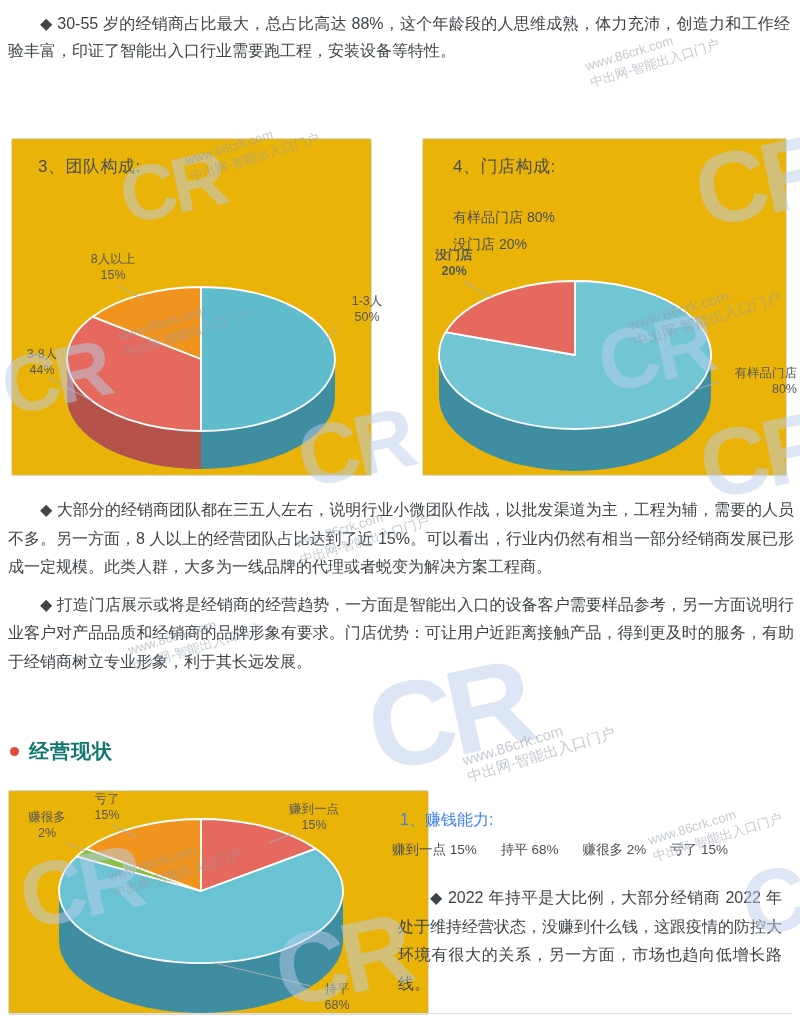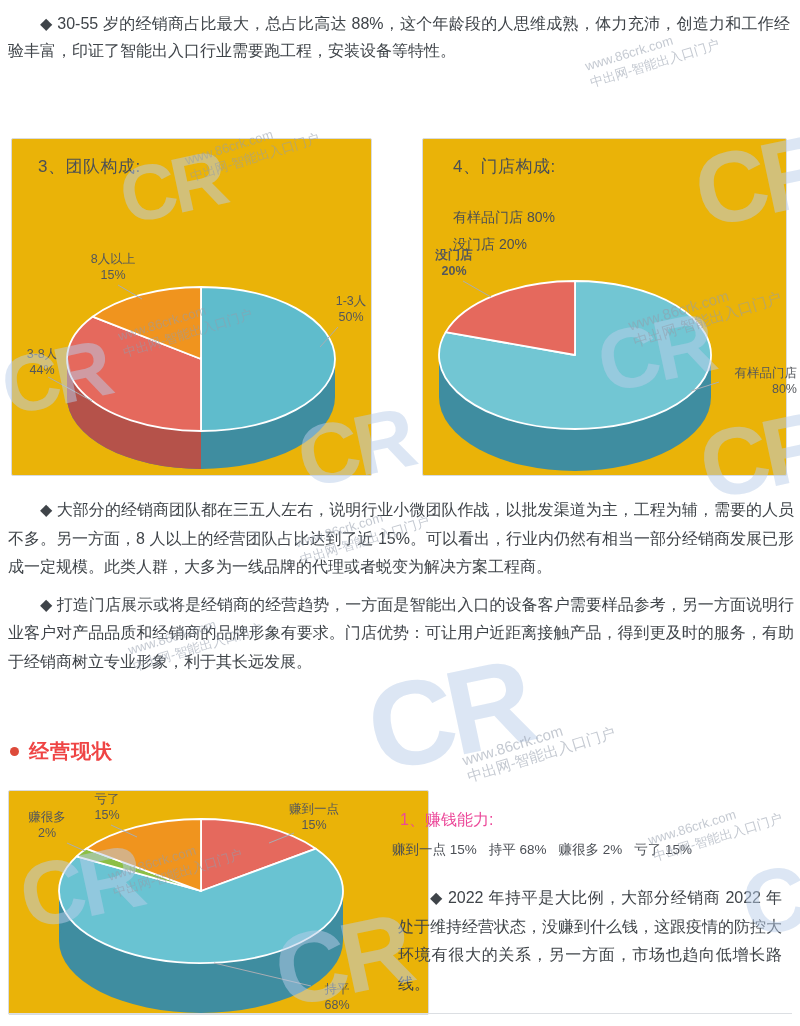--- a/index.html
+++ b/index.html
@@ -13,23 +13,23 @@
   .panel1{left:11px;top:138px;width:359px;height:336px;}
   .panel2{left:422px;top:138px;width:363px;height:336px;}
   .panel3{left:8px;top:790px;width:382px;height:223px;padding-left:37px;}
   .panel-title{position:absolute;font-size:17px;color:#4b4f55;letter-spacing:.5px;z-index:3;}
   .panel-legend{position:absolute;font-size:14px;color:#4b4f55;line-height:27px;z-index:3;}
   .pie-svg{position:absolute;left:0;top:0;z-index:1;}
   .pie-label{position:absolute;font-size:12.5px;color:#54575c;line-height:16px;text-align:center;z-index:3;}
   .pie-label span{display:block;}
   .section-header{position:absolute;left:10px;top:738px;display:flex;align-items:center;z-index:2;}
   .section-dot{width:9px;height:9px;border-radius:50%;background:#dd4a3a;margin-right:10px;}
-  .section-title{font-size:20px;font-weight:bold;color:#ef4444;letter-spacing:1px;}
-  .earn-title{position:absolute;left:400px;top:810px;font-size:16px;color:#ec4899;z-index:2;}
-  .earn-legend{position:absolute;left:392px;top:841px;display:flex;gap:12px;font-size:13.5px;color:#4b4f55;z-index:2;}
+  .section-title{font-size:20px;font-weight:bold;color:#0f766e;letter-spacing:1px;}
+  .earn-title{position:absolute;left:400px;top:810px;font-size:16px;color:#3b82f6;z-index:2;}
+  .earn-legend{position:absolute;left:392px;top:841px;display:flex;gap:24px;font-size:13.5px;color:#4b4f55;z-index:2;}
   .earn-para{position:absolute;left:390px;top:876px;width:400px;font-size:16px;line-height:28.6px;
              color:#3f4449;text-align:justify;z-index:2;}
   .earn-para p{margin:8px;text-indent:32px;}
   .footer-line{position:absolute;left:8px;top:1013px;width:784px;height:1px;background:#dcdfe3;z-index:2;}
   .wm-text{position:absolute;transform:rotate(-17deg);color:rgba(148,156,172,.55);font-size:13px;
            line-height:17px;white-space:nowrap;z-index:6;pointer-events:none;}
   .wm-logo{position:absolute;transform:rotate(-12deg);color:rgba(186,205,233,.5);font-weight:700;
            letter-spacing:-.06em;z-index:5;pointer-events:none;line-height:1;}
 </style>
 </head>
@@ -57,21 +57,21 @@
       <path d="M 189 220 L 189.0 292.0 A 134 72 0 0 1 80.6 177.7 Z" fill="#e5695d" stroke="#fff" stroke-width="1.8" stroke-linejoin="round"></path>
       <path d="M 189 220 L 80.6 177.7 A 134 72 0 0 1 189.0 148.0 Z" fill="#f0941e" stroke="#fff" stroke-width="1.8" stroke-linejoin="round"></path>
       <line x1="326" y1="188" x2="308" y2="208" stroke="#a9adb3" stroke-width="1"></line>
       <line x1="36" y1="238" x2="80" y2="262" stroke="#a9adb3" stroke-width="1"></line>
       <line x1="106" y1="146" x2="130" y2="160" stroke="#a9adb3" stroke-width="1"></line>
     </svg>
   <div class="pie-label" style="left:66px;top:112px;width:70px;">
     <span>8人以上</span>
       <span>15%</span>
   </div>
-  <div class="pie-label" style="left:309px;top:154px;width:60px;text-align:center;">
+  <div class="pie-label" style="left:325px;top:154px;width:60px;text-align:center;">
     <span>1-3人</span>
       <span>50%</span>
   </div>
   <div class="pie-label" style="left:2px;top:207px;width:56px;">
     <span>3-8人</span>
       <span>44%</span>
   </div>
 </div>
 
 <div class="panel panel2">

